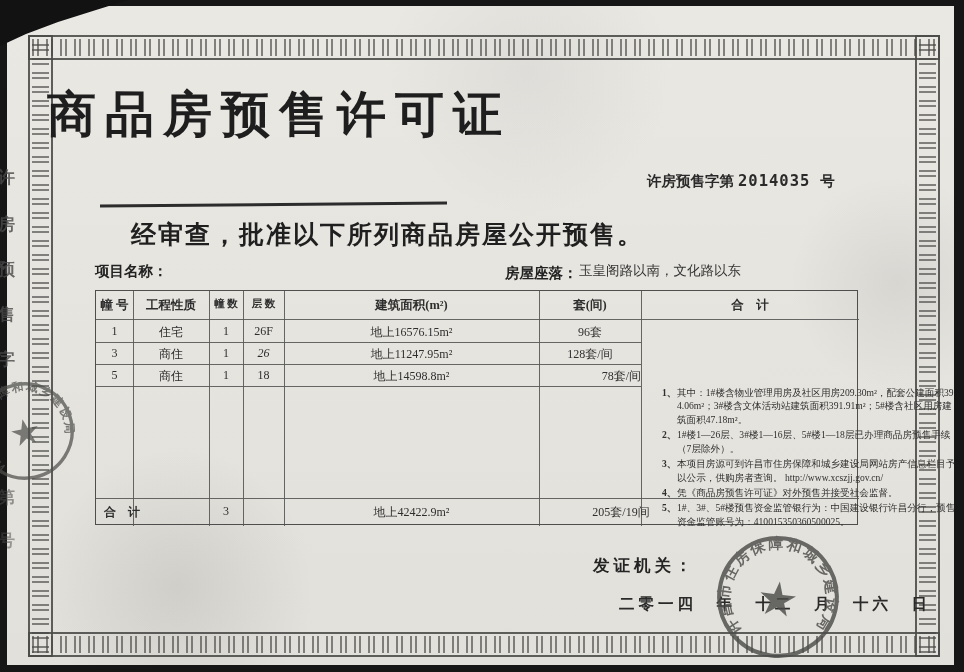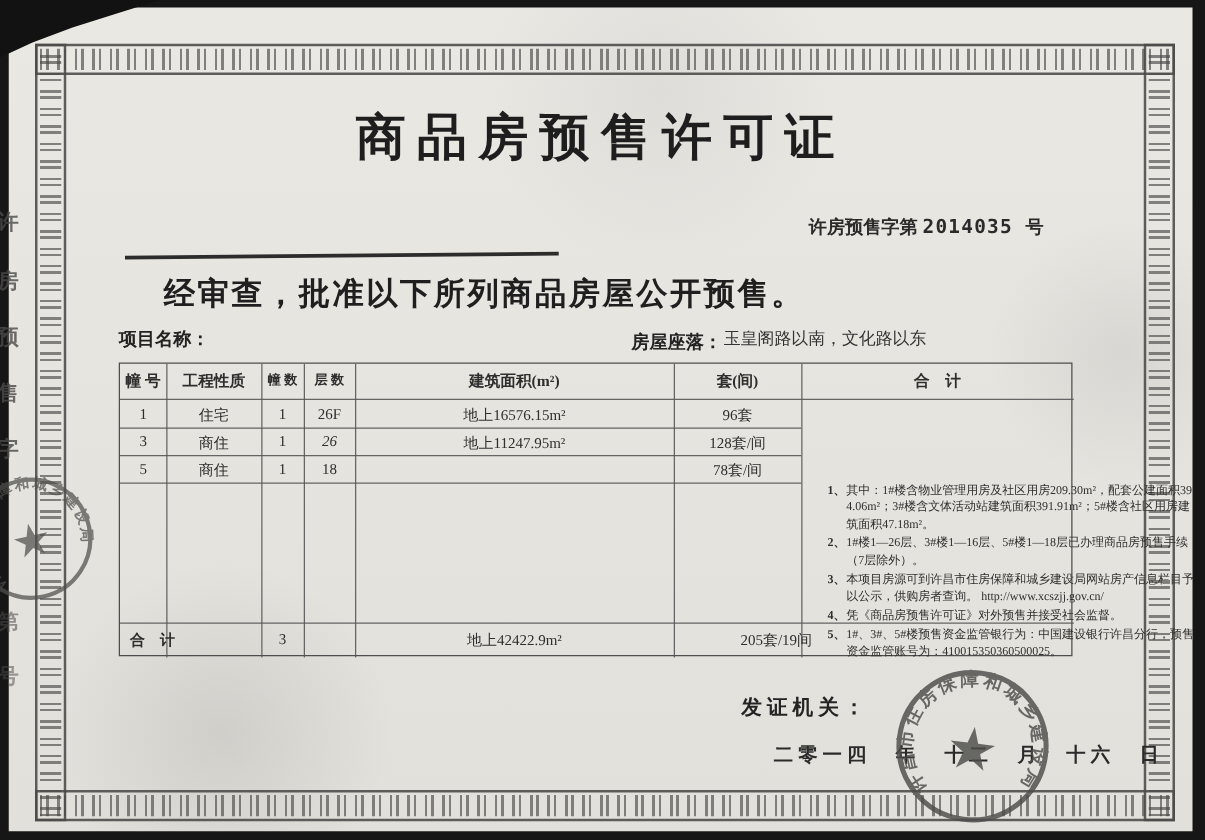--- a/index.html
+++ b/index.html
@@ -24,22 +24,22 @@
     z-index:6;
   }
   
   .band{position:absolute;border:2.5px solid #4a4a48;opacity:.88;}
   .band-h{left:21px;width:912px;height:25px;}
   .band-v{top:29px;width:25px;height:622px;}
   .band-inner{position:absolute;inset:2px;opacity:.75;}
   .band-h .band-inner{background:repeating-linear-gradient(90deg,#4a4a48 0 2px,transparent 2px 5px,#4a4a48 5px 7px,transparent 7px 14px);}
   .band-v .band-inner{background:repeating-linear-gradient(0deg,#4a4a48 0 2px,transparent 2px 5px,#4a4a48 5px 7px,transparent 7px 14px);}
   .title{
-    position:absolute;left:40px;top:76px;width:867px;text-align:center;
-    font-size:40px;font-weight:bold;letter-spacing:9px;color:#1e1e1e;
+    position:absolute;left:40px;top:76px;width:867px;
+    font-size:49px;font-weight:bold;letter-spacing:9px;color:#1e1e1e;
   }
   .company{position:absolute;left:101px;top:168px;font-size:19px;font-weight:bold;letter-spacing:1.5px;color:#222;}
   .company-underline{position:absolute;left:93px;top:197px;width:347px;height:2.6px;background:#2c2c2c;transform:rotate(-.5deg);}
   .permit{position:absolute;left:640px;top:166px;font-size:14.5px;font-weight:bold;white-space:nowrap;}
   .permit .num{font-family:"DejaVu Sans Mono",monospace;font-size:15.5px;letter-spacing:1px;padding:0 10px 0 4px;}
   .statement{position:absolute;left:124px;top:212px;font-size:25px;font-weight:bold;letter-spacing:2px;color:#1f1f1f;}
   .meta-label{font-size:14.5px;font-weight:bold;color:#222;}
   .meta-value{font-size:13.5px;color:#333;}
   .pos{position:absolute;}
   
@@ -145,21 +145,22 @@
       <div class="cell" style="left:37px;top:55px;width:76px;">商住</div>
       <div class="cell" style="left:113px;top:55px;width:34px;">1</div>
       <div class="cell" style="left:147px;top:55px;width:41px;font-style:italic;">26</div>
       <div class="cell" style="left:188px;top:55px;width:255px;">地上11247.95m²</div>
       <div class="cell" style="left:443px;top:55px;width:102px;">128套/间</div>
 
       <div class="cell" style="left:0;top:77px;width:37px;">5</div>
       <div class="cell" style="left:37px;top:77px;width:76px;">商住</div>
       <div class="cell" style="left:113px;top:77px;width:34px;">1</div>
       <div class="cell" style="left:147px;top:77px;width:41px;">18</div>
-      <div class="cell" style="left:443px;top:77px;width:102px;">78套/间</div>
+      <div class="cell" style="left:188px;top:77px;width:255px;">地上14598.8m²</div>
+      <div class="cell" style="left:443px;top:77px;width:102px;text-align:right;">78套/间</div>
 
       <div class="cell" style="left:8px;top:213px;width:100px;text-align:left;font-weight:bold;">合　计</div>
       <div class="cell" style="left:113px;top:213px;width:34px;">3</div>
       <div class="cell" style="left:188px;top:213px;width:255px;">地上42422.9m²</div>
       <div class="cell" style="left:470px;top:213px;width:110px;">205套/19间</div>
     </div>
 
     <div class="notes">
       <div class="note">
           <span class="n">1、</span>

